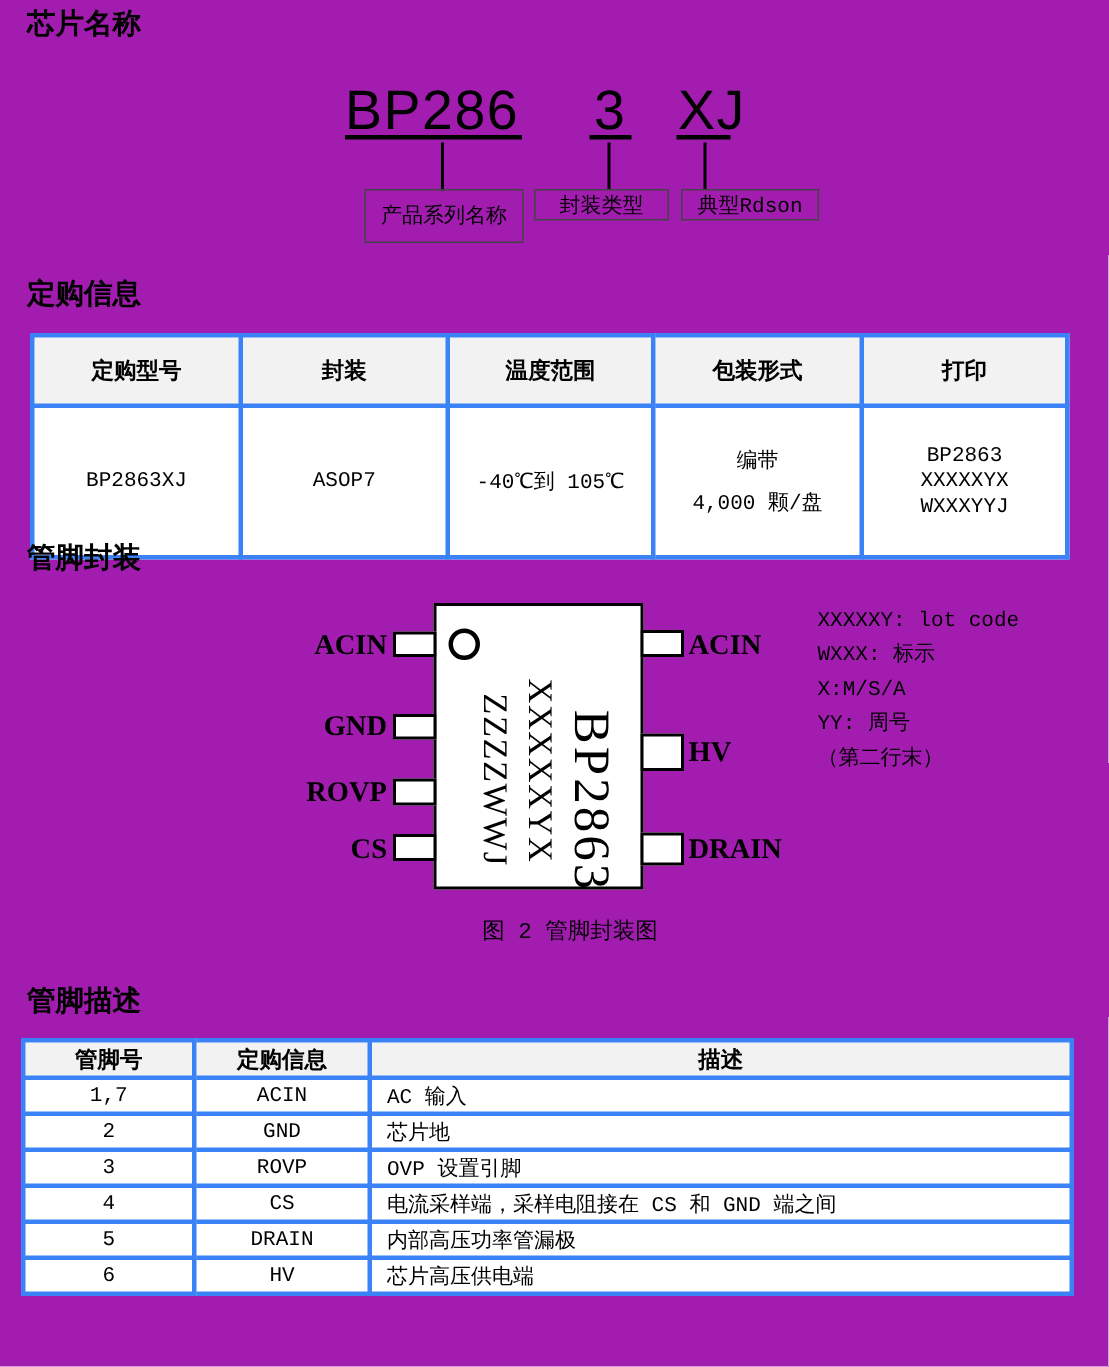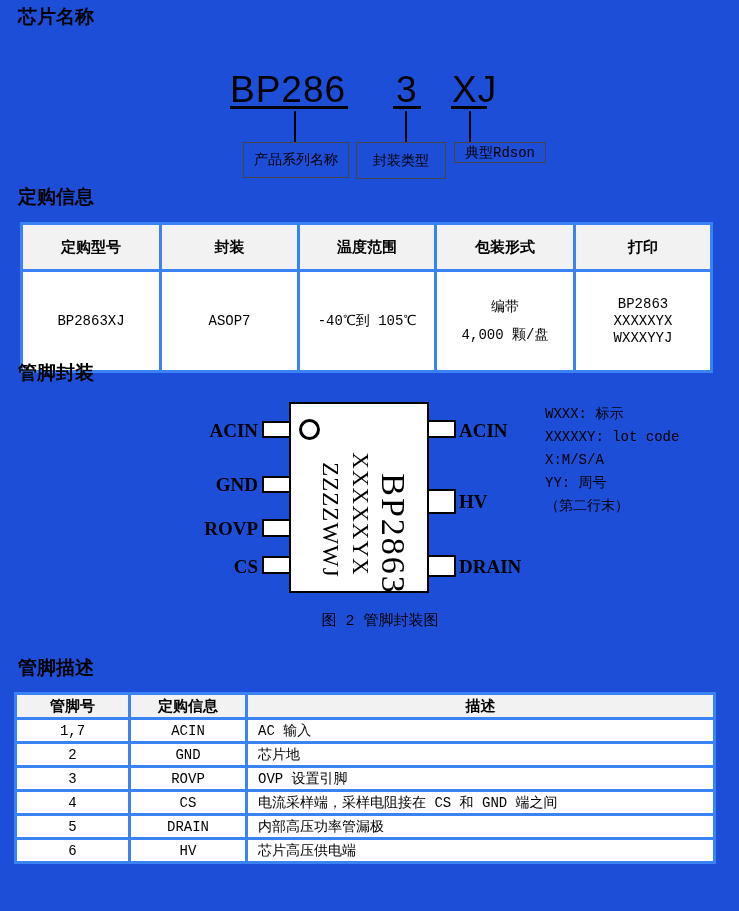--- a/index.html
+++ b/index.html
@@ -1,17 +1,17 @@
 <!DOCTYPE html>
 <html><head>
 <meta charset="utf-8">
 <style>
   html,body{margin:0;padding:0;background:#fff;}
   .page{
-    position:relative;width:739px;height:911px;background:#1d4ed8;
+    position:relative;width:739px;height:911px;background:#a21caf;
     font-family:"Liberation Serif",serif;color:#000;overflow:hidden;
   }
   .abs{position:absolute;}
   
   .sec{
     position:absolute;left:18px;margin:0;
     font-family:"Liberation Sans",sans-serif;font-weight:bold;
     font-size:19px;line-height:20px;color:#000;
   }
   
@@ -67,37 +67,37 @@
     font-family:"Liberation Mono",monospace;font-size:15px;
   }
 </style>
 </head>
 <body>
 
 <div class="page">
 
   <h2 class="sec" style="top:7px">芯片名称</h2>
 
-  <div class="abs" style="left:0;top:16px;width:739px;height:160px;">
+  <div class="abs" style="left:0;top:0;width:739px;height:160px;">
     <span class="pn-seg" style="left:230px;top:56px;">BP286</span>
     <span class="pn-seg" style="left:396px;top:56px;">3</span>
     <span class="pn-seg" style="left:452px;top:56px;">XJ</span>
 
     <div class="pn-underline" style="left:230px;top:90px;width:118px;"></div>
     <div class="pn-underline" style="left:393px;top:90px;width:28px;"></div>
     <div class="pn-underline" style="left:451px;top:90px;width:36px;"></div>
 
     <div class="pn-line" style="left:294px;top:95px;height:32px;"></div>
     <div class="pn-line" style="left:405px;top:95px;height:31px;"></div>
     <div class="pn-line" style="left:469px;top:95px;height:31px;"></div>
 
     <div class="pn-box" style="left:243px;top:126px;width:106px;height:36px;">
       <span>产品系列名称</span>
     </div>
-    <div class="pn-box" style="left:356px;top:126px;width:90px;height:37px;">
+    <div class="pn-box" style="left:356px;top:126px;width:90px;height:21px;">
       <span>封装类型</span>
     </div>
     <div class="pn-box" style="left:454px;top:126px;width:92px;height:21px;">
       <span>典型Rdson</span>
     </div>
   </div>
 
   <h2 class="sec" style="top:187px">定购信息</h2>
 
   <table class="tbl t-order" style="left:20px;top:222px;width:690px;">
@@ -158,22 +158,22 @@
 
   <div class="pin-lbl" style="left:459px;top:421px;">ACIN</div>
   <div class="pin-lbl" style="left:459px;top:492px;">HV</div>
   <div class="pin-lbl" style="left:459px;top:557px;">DRAIN</div>
 
   <div class="mark" style="left:393px;top:534px;font-size:34px;letter-spacing:2px;">BP2863</div>
   <div class="mark" style="left:360px;top:514px;font-size:23px;letter-spacing:1px;">XXXXXYX</div>
   <div class="mark" style="left:330px;top:520px;font-size:23px;letter-spacing:1px;">ZZZZWWJ</div>
 
   <div class="abs" style="left:545px;top:403px;width:190px;">
+    <div class="note-line">XXXXXY: lot code</div>
     <div class="note-line">WXXX: 标示</div>
-    <div class="note-line">XXXXXY: lot code</div>
     <div class="note-line">X:M/S/A</div>
     <div class="note-line">YY: 周号</div>
     <div class="note-line">（第二行末）</div>
   </div>
 
   <div class="caption">图 2 管脚封装图</div>
 
   <h2 class="sec" style="top:658px">管脚描述</h2>
 
   <table class="tbl t-pins" style="left:14px;top:692px;width:699px;">

